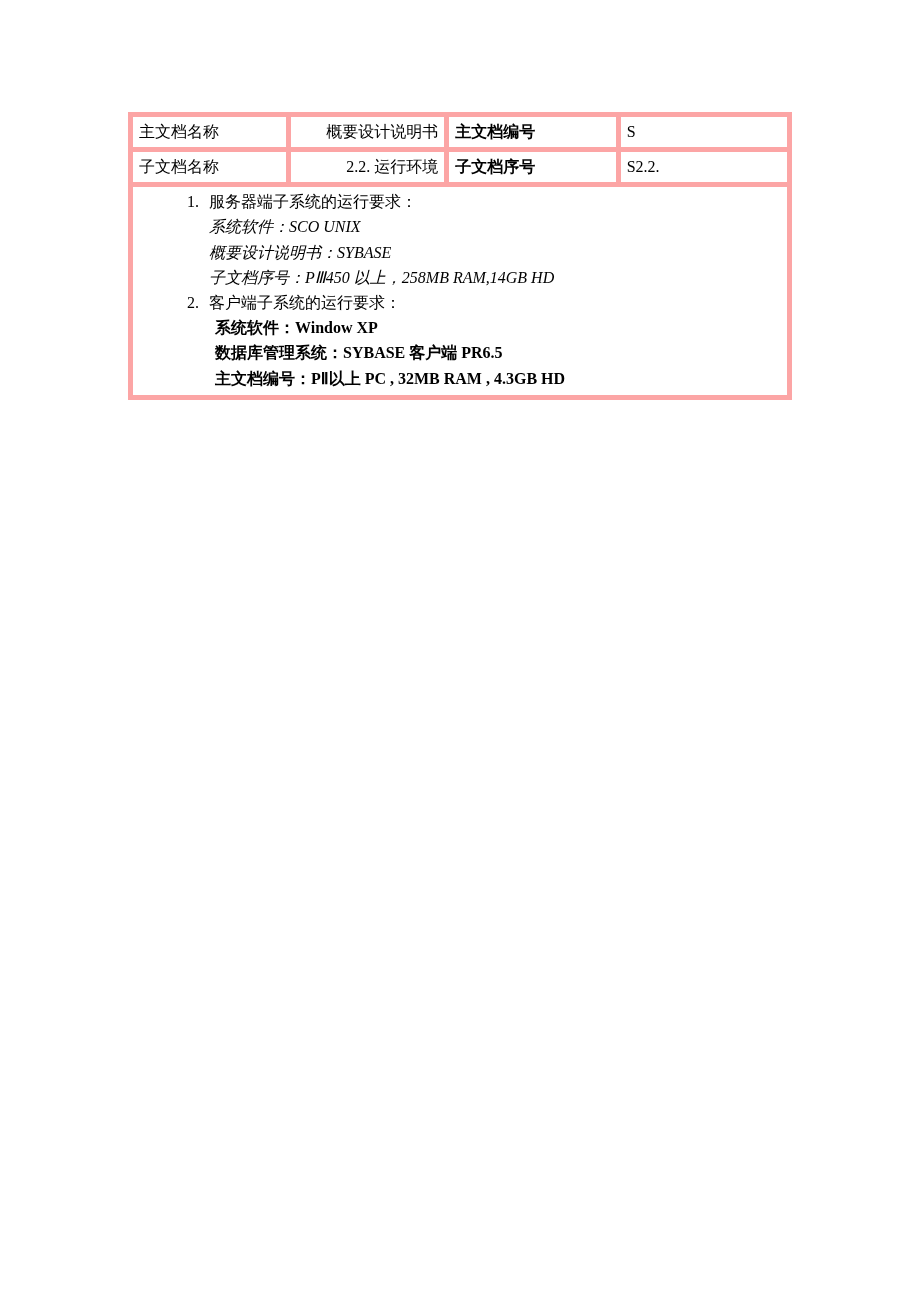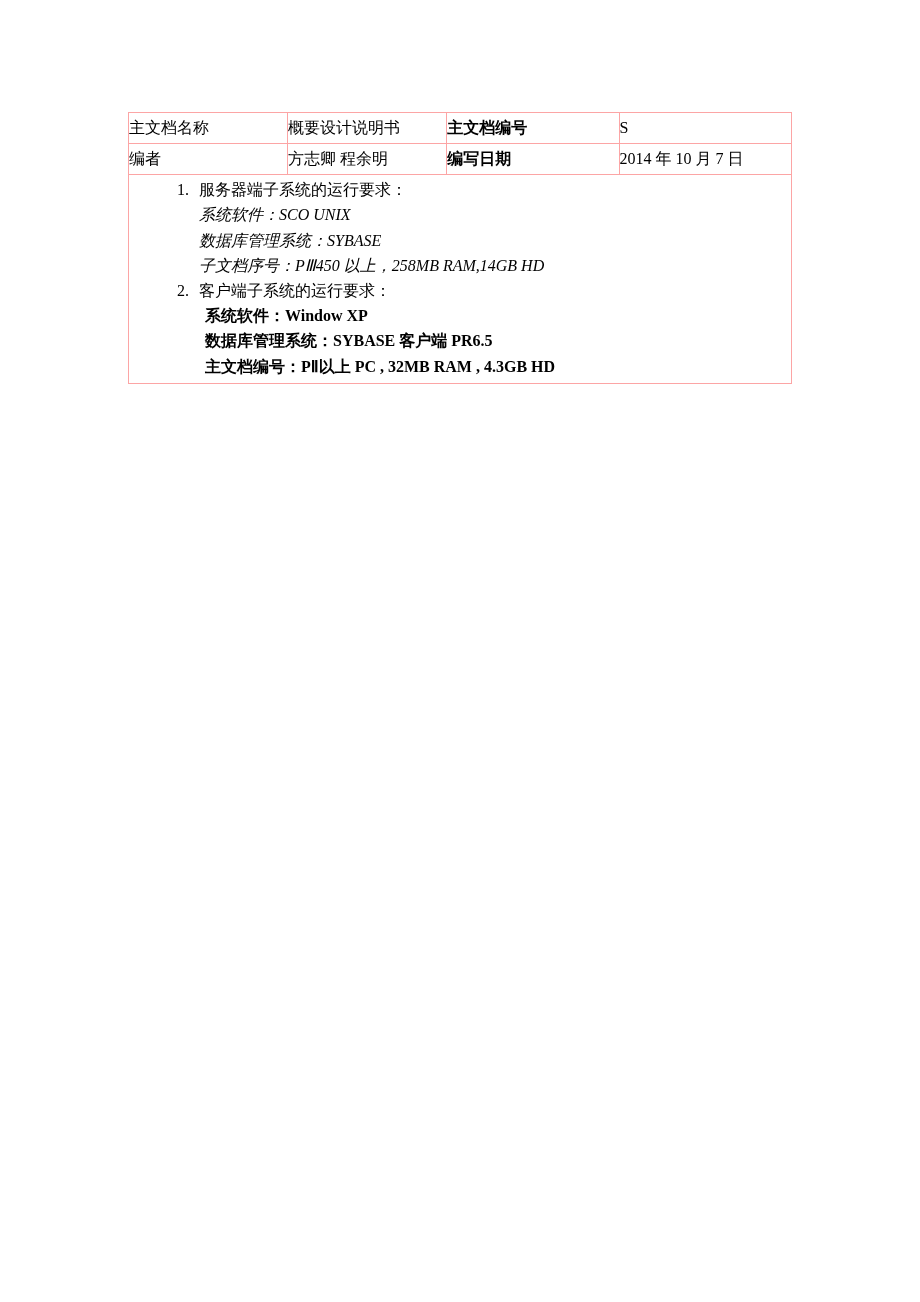--- a/index.html
+++ b/index.html
@@ -10,27 +10,27 @@
       font-family: "SimSun", "宋体", serif;
       font-size: 16px;
       color: #000;
       padding: 112px 128px 0 128px;
     }
     .doc-table {
       border-collapse: collapse;
       width: 100%;
     }
     .doc-table td {
-      border: 1px solid #fca5a5;
-      padding: 3px 0;
+      border: 5px solid #fca5a5;
+      padding: 3px 6px;
       vertical-align: top;
       line-height: 1.5;
     }
     .header-row td:nth-child(1) { width: 24%; }
-    .header-row td:nth-child(2) { width: 24%; }
+    .header-row td:nth-child(2) { width: 24%; text-align: right; }
     .header-row td:nth-child(3) { width: 26%; font-weight: bold; }
     .header-row td:nth-child(4) { width: 26%; }
     .content-cell {
       padding: 5px 6px 6px 6px;
     }
     .list-block {
       padding-left: 34px;
     }
     .list-item {
       margin-bottom: 0;
@@ -62,33 +62,33 @@
 
 <table class="doc-table">
   <tbody>
       <tr class="header-row">
     <td>主文档名称</td>
     <td>概要设计说明书</td>
     <td>主文档编号</td>
     <td>S</td>
   </tr>
   <tr class="header-row">
-    <td>编者</td>
-    <td>方志卿  程余明</td>
-    <td>编写日期</td>
-    <td>2014 年 10 月  7 日</td>
+    <td>子文档名称</td>
+    <td>2.2. 运行环境</td>
+    <td>子文档序号</td>
+    <td>S2.2.</td>
   </tr>
   <tr>
     <td colspan="4" class="content-cell">
       <div class="list-block">
         <div class="list-item">
           <span class="list-marker">1.</span><span class="list-title">服务器端子系统的运行要求：</span>
         </div>
         <div class="list-detail">系统软件：SCO    UNIX</div>
-        <div class="list-detail">数据库管理系统：SYBASE</div>
+        <div class="list-detail">概要设计说明书：SYBASE</div>
         <div class="list-detail">子文档序号：PⅢ450 以上，258MB RAM,14GB HD</div>
         <div class="list-item">
           <span class="list-marker">2.</span><span class="list-title">客户端子系统的运行要求：</span>
         </div>
         <div class="list-detail-2">系统软件：Window XP</div>
         <div class="list-detail-2">数据库管理系统：SYBASE 客户端 PR6.5</div>
         <div class="list-detail-2">主文档编号：PⅡ以上 PC , 32MB    RAM , 4.3GB HD</div>
       </div>
     </td>
   </tr>

